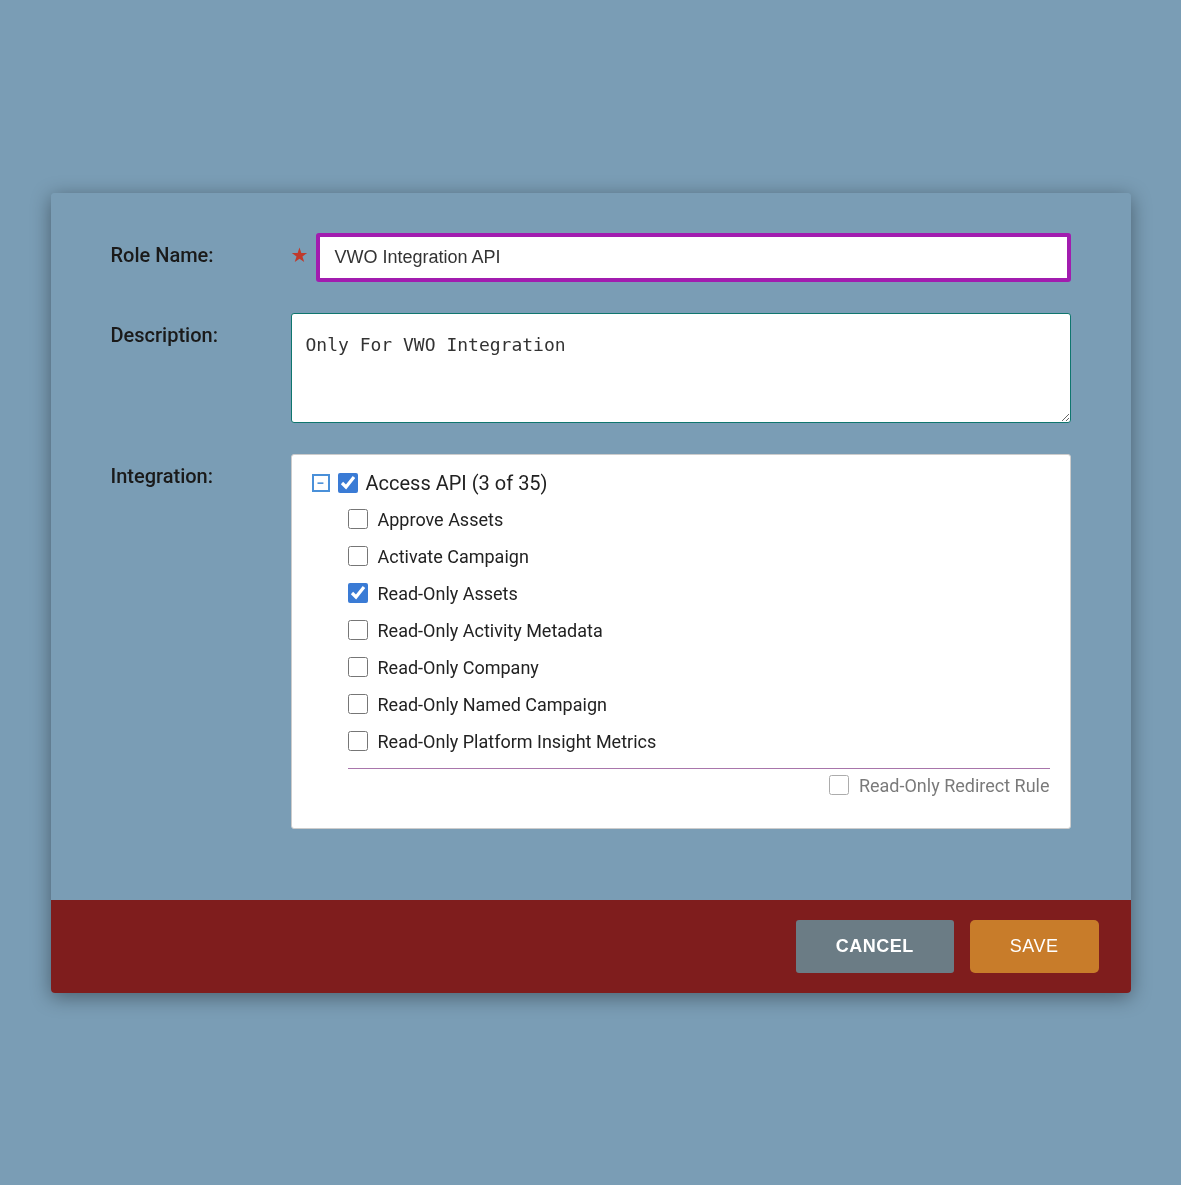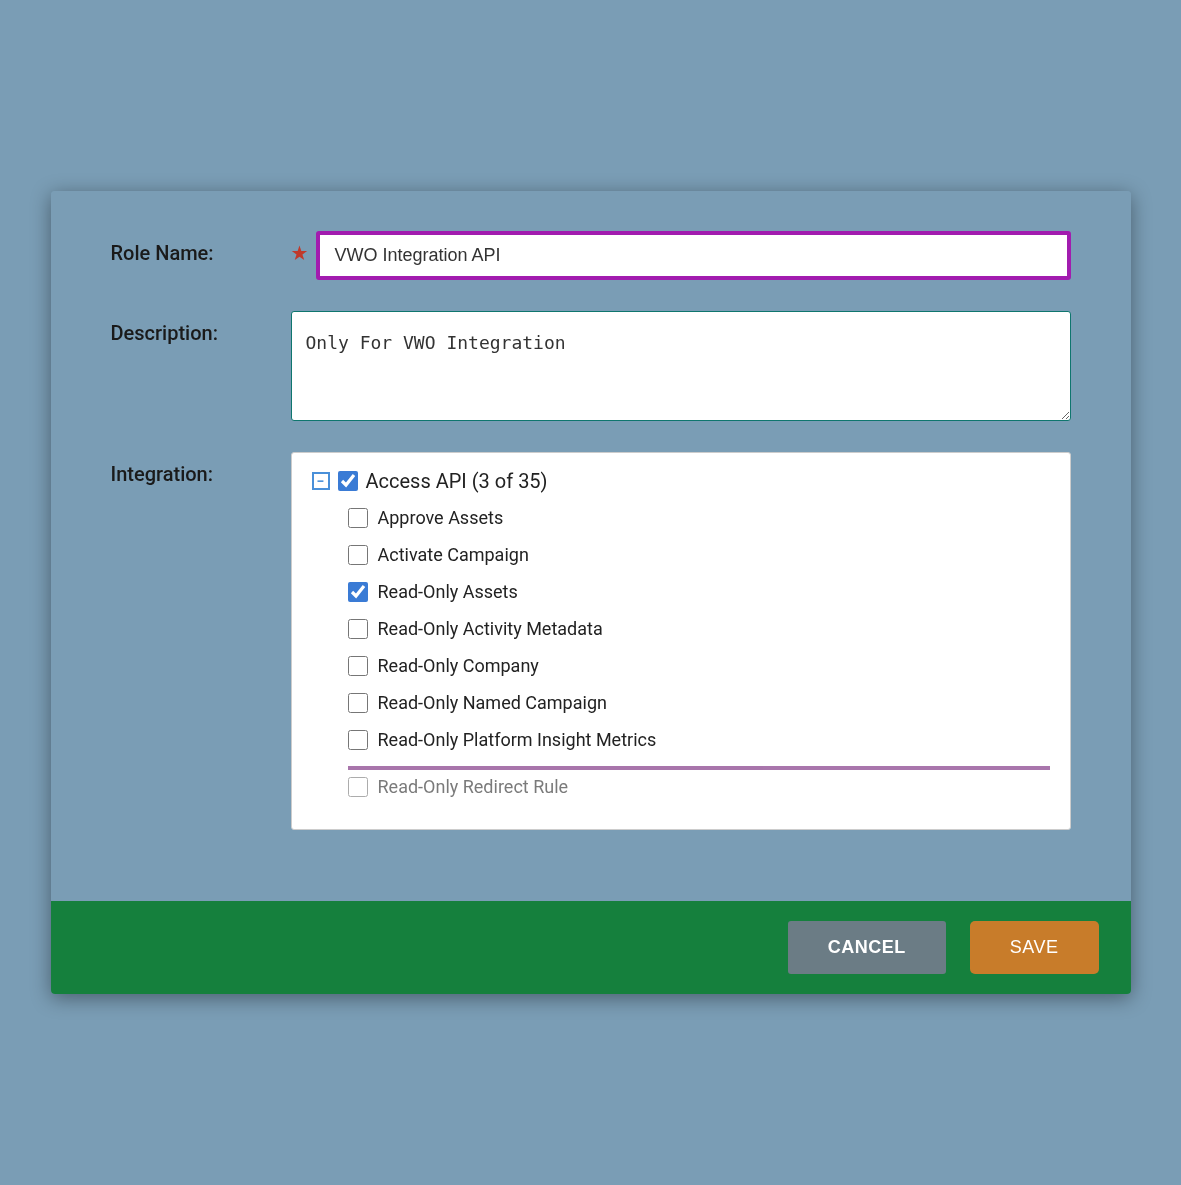--- a/index.html
+++ b/index.html
@@ -150,25 +150,25 @@
 
     input[type="checkbox"] {
       width: 20px;
       height: 20px;
       cursor: pointer;
       accent-color: #3a7bd5;
       flex-shrink: 0;
     }
 
     .modal-footer {
-      background: #15803d;
+      background: #7f1d1d;
       padding: 20px 32px;
       display: flex;
       justify-content: flex-end;
-      gap: 24px;
+      gap: 16px;
     }
 
     .btn-cancel {
       background: #6b7c85;
       color: #fff;
       border: none;
       padding: 16px 40px;
       font-size: 18px;
       font-weight: 600;
       letter-spacing: 0.5px;
@@ -189,22 +189,23 @@
     }
 
     .input-with-required {
       display: flex;
       align-items: flex-start;
       flex: 1;
     }
 
     .partially-visible {
       opacity: 0.6;
-      border-top: 4px solid #701a75;
+      border-top: 1px solid #701a75;
       padding-top: 6px;
+      justify-content: flex-end;
     }
   </style>
 </head>
 <body>
 
 <div class="modal">
 
 
   <div class="modal-body">
 

